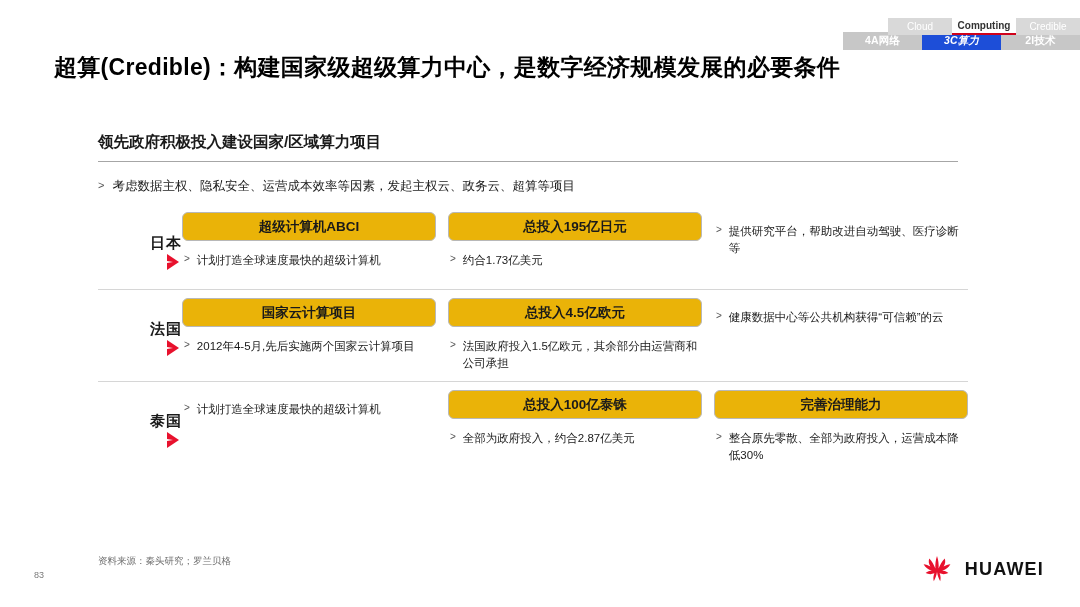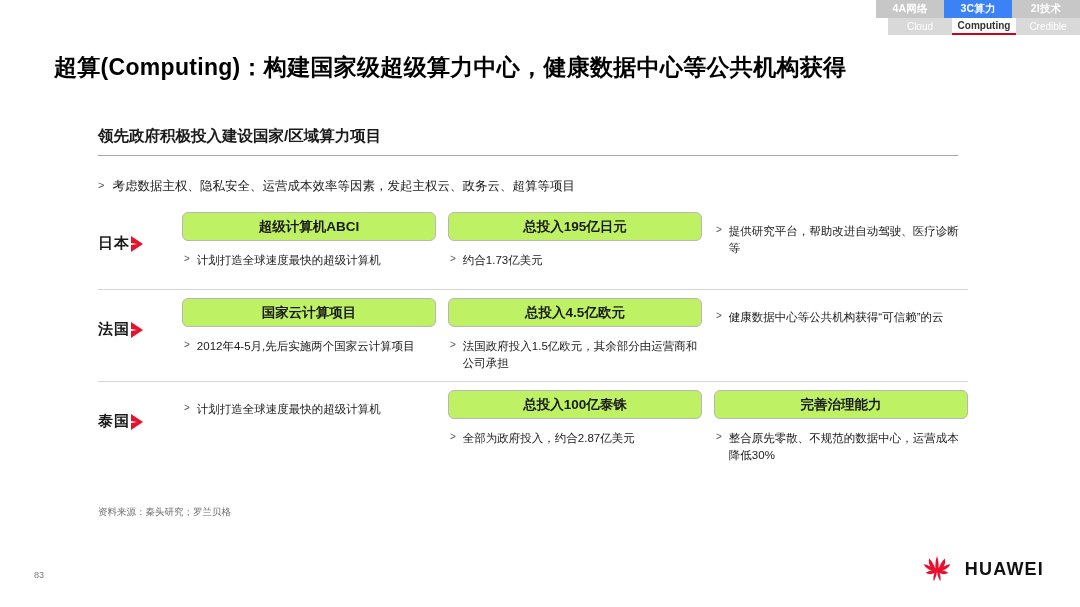--- a/index.html
+++ b/index.html
@@ -24,33 +24,35 @@
 
   
   .tabs-top {
     position: absolute;
     top: 0;
     right: 0;
     display: flex;
     height: 18px;
   }
   .tab-top {
-    width: 68px;
+    width: 79px;
     height: 18px;
     display: flex;
     align-items: center;
     justify-content: center;
     font-size: 10.5px;
     font-weight: bold;
     color: #ffffff;
     background: #c7c7c7;
     letter-spacing: 0.2px;
+    margin-top: 32px;
   }
   .tab-top.active {
-    background: #3b82f6;
+    background: #1d4ed8;
+    font-style: italic;
   }
   .tabs-sub {
     position: absolute;
     top: 18px;
     right: 0;
     display: flex;
     height: 17px;
   }
   .tab-sub {
     width: 64px;
@@ -78,21 +80,21 @@
     width: 990px;
     font-size: 23px;
     font-weight: bold;
     color: #000000;
     letter-spacing: 0.3px;
   }
 
   
   .section-header {
     position: absolute;
-    top: 126px;
+    top: 132px;
     left: 98px;
     width: 860px;
   }
   .section-header .text {
     font-size: 15.5px;
     font-weight: bold;
     color: #1a1a1a;
   }
   .section-header .rule {
     margin-top: 8px;
@@ -133,20 +135,21 @@
   }
   .row:last-child {
     border-bottom: none;
   }
   .row-label {
     width: 84px;
     display: flex;
     align-items: flex-end;
     padding-top: 22px;
     box-sizing: border-box;
+    flex-direction: column;
   }
   .row-label .country {
     font-size: 15px;
     font-weight: bold;
     color: #1a1a1a;
     letter-spacing: 1px;
   }
   .arrow {
     width: 16px;
     height: 18px;
@@ -160,21 +163,21 @@
     flex: 1;
     gap: 12px;
   }
   .card-col {
     flex: 1 1 0;
     min-width: 0;
   }
   .card-box {
     border: 1px solid #b8b8b8;
     border-radius: 6px;
-    background: #bef264;
+    background: #eab308;
     height: 29px;
     display: flex;
     align-items: center;
     justify-content: center;
     font-size: 13.5px;
     font-weight: bold;
     color: #1a1a1a;
     text-align: center;
     padding: 0 4px;
     box-sizing: border-box;
@@ -186,21 +189,21 @@
     font-size: 11.5px;
     line-height: 1.45;
     color: #1a1a1a;
     padding-left: 2px;
   }
   .card-desc .bullet-mark { font-size: 10px; }
 
   
   .source {
     position: absolute;
-    top: 506px;
+    top: 555px;
     left: 98px;
     font-size: 9.5px;
     color: #6d6d6d;
   }
   .page-num {
     position: absolute;
     left: 34px;
     top: 570px;
     font-size: 9px;
     color: #7a7a7a;
@@ -230,21 +233,21 @@
     <div class="tab-top">4A网络</div>
     <div class="tab-top active">3C算力</div>
     <div class="tab-top">2I技术</div>
   </div>
   <div class="tabs-sub">
     <div class="tab-sub">Cloud</div>
     <div class="tab-sub active">Computing</div>
     <div class="tab-sub">Credible</div>
   </div>
 
-  <div class="slide-title">超算(Computing)：构建国家级超级算力中心，健康数据中心等公共机构获得</div>
+  <div class="slide-title">超算(Credible)：构建国家级超级算力中心，是数字经济规模发展的必要条件</div>
 
   <div class="section-header">
     <div class="text">领先政府积极投入建设国家/区域算力项目</div>
     <div class="rule"></div>
   </div>
 
   <div class="intro-bullet">
     <span class="bullet-mark">&gt;</span>
     <span>考虑数据主权、隐私安全、运营成本效率等因素，发起主权云、政务云、超算等项目</span>
   </div>
@@ -337,21 +340,21 @@
           <div class="card-box">总投入100亿泰铢</div>
           <div class="card-desc">
             <span class="bullet-mark">&gt;</span>
             <span>全部为政府投入，约合2.87亿美元</span>
           </div>
         </div>
         <div class="card-col">
           <div class="card-box">完善治理能力</div>
           <div class="card-desc">
             <span class="bullet-mark">&gt;</span>
-            <span>整合原先零散、不规范的数据中心，运营成本降低30%</span>
+            <span>整合原先零散、全部为政府投入，运营成本降低30%</span>
           </div>
         </div>
       </div>
     </div>
 
   </div>
 
   <div class="source">资料来源：秦头研究；罗兰贝格</div>
   <div class="page-num">83</div>
   <div class="logo">

